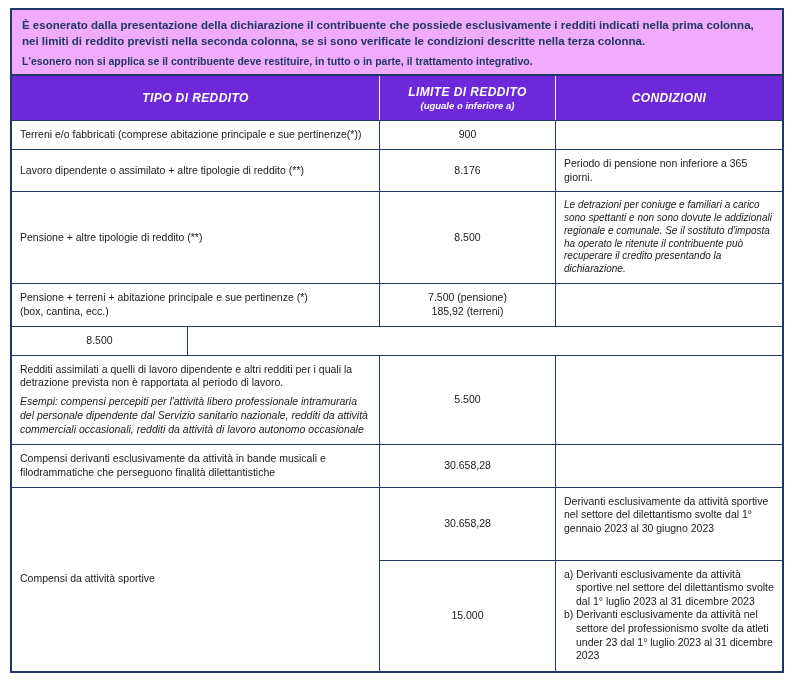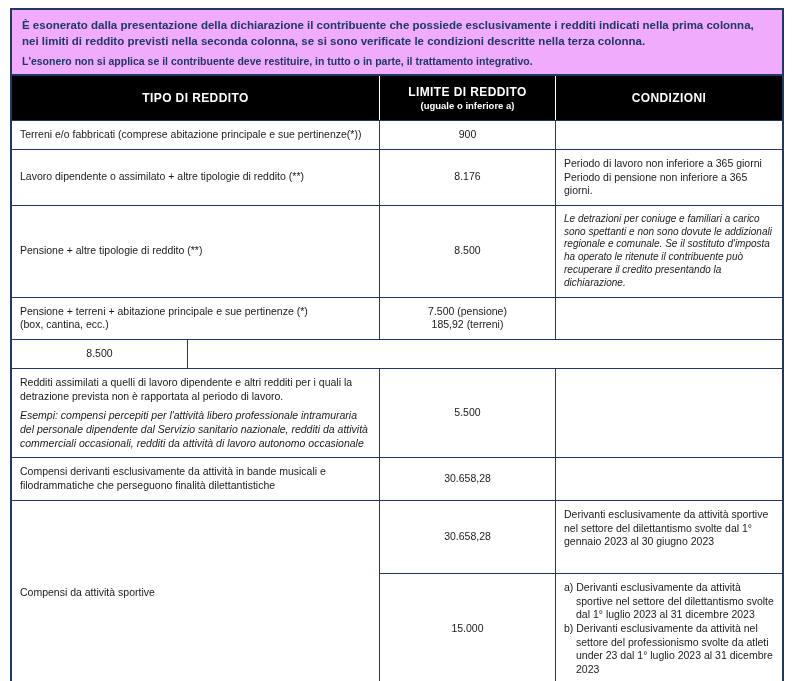--- a/index.html
+++ b/index.html
@@ -38,23 +38,24 @@
   }
   .intro-sub {
     margin-top: 6px;
     font-size: 10.5px;
     font-weight: bold;
     color: #1f3864;
   }
   
   .hdr {
     display: flex;
-    background: #000000;
+    background: #6d28d9;
     color: #ffffff;
     border-bottom: 1px solid #1f3864;
+    font-style: italic;
   }
   .hdr > div {
     padding: 9px 6px;
     text-align: center;
     font-weight: bold;
     font-size: 12px;
     letter-spacing: 0.4px;
     box-sizing: border-box;
     display: flex;
     flex-direction: column;
@@ -148,21 +149,20 @@
       <div class="cell c2">900</div>
       <div class="cell c3"></div>
     </div>
 
     <div class="row">
       <div class="cell c1">
         <div class="c1-inner">Lavoro dipendente o assimilato + altre tipologie di reddito (**)</div>
       </div>
       <div class="cell c2">8.176</div>
       <div class="cell c3">
-        <div class="cond">Periodo di lavoro non inferiore a 365 giorni</div>
         <div class="cond">Periodo di pensione non inferiore a 365 giorni.</div>
       </div>
     </div>
 
     <div class="row">
       <div class="cell c1">
         <div class="c1-inner">Pensione + altre tipologie di reddito (**)</div>
       </div>
       <div class="cell c2">8.500</div>
       <div class="cell c3">

